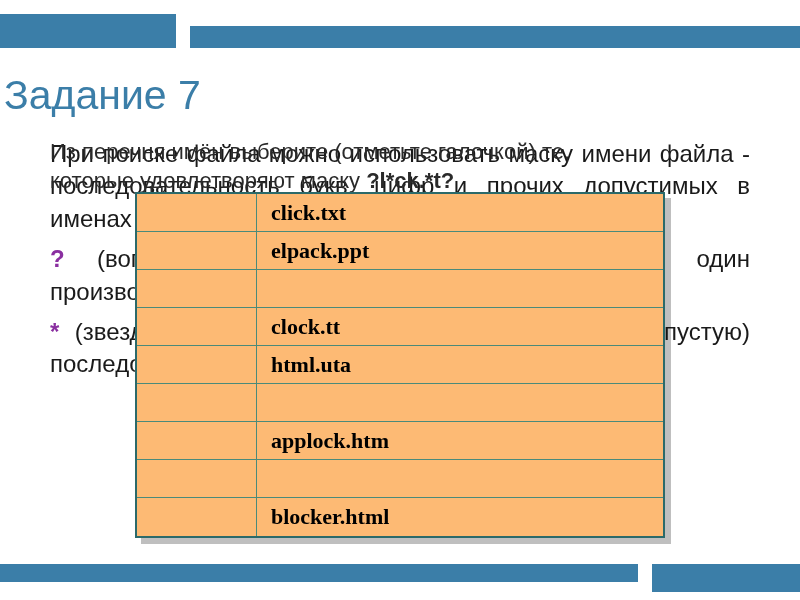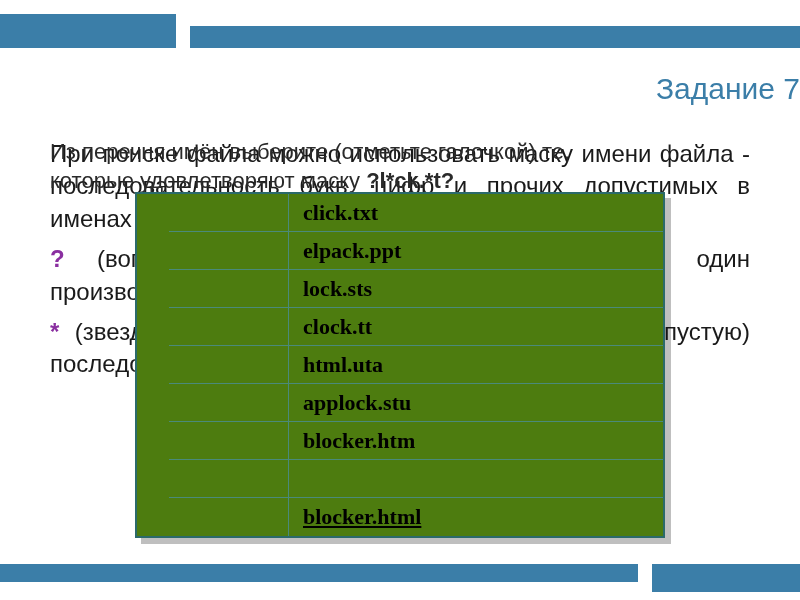--- a/index.html
+++ b/index.html
@@ -31,23 +31,23 @@
   }
   .ribbon .gap {
     position: absolute;
     top: 14px; left: 176px;
     width: 14px; height: 34px;
     background: #ffffff;
   }
 
   .title {
     position: absolute;
-    top: 72px; left: 10px; right: 0;
-    text-align: right;
-    font-size: 30px;
+    top: 72px; left: 4px; right: 0;
+    text-align: left;
+    font-size: 41px;
     color: #3b7ea8;
     font-weight: 400;
   }
 
   .body-text {
     position: absolute;
     top: 138px;
     left: 50px;
     right: 50px;
     color: #1a1a1a;
@@ -69,30 +69,29 @@
   }
   .overlay-text .mask { font-weight: bold; margin-top: 44px; }
 
   .filetable {
     position: absolute;
     top: 192px;
     left: 135px;
     width: 530px;
     border: 2px solid #2b6a6a;
     box-shadow: 6px 6px 0 rgba(0,0,0,0.25);
-    background: #4d7c0f;
-    padding-left: 32px;
+    background: #fdba74;
   }
   .filetable .row {
     height: 38px;
     border-bottom: 1px solid #4a8a7a;
     display: flex;
     align-items: center;
   }
-  .filetable .row:last-child { border-bottom: none; text-decoration: underline; }
+  .filetable .row:last-child { border-bottom: none; }
   .filetable .cell-left {
     width: 120px;
     height: 100%;
     border-right: 1px solid #4a8a7a;
   }
   .filetable .cell-right {
     flex: 1;
     padding-left: 14px;
     font-family: "Times New Roman", serif;
     font-size: 22px;
@@ -155,37 +154,35 @@
   <div class="row">
     <div class="cell-left"></div>
     <div class="cell-right">click.txt</div>
   </div>
   <div class="row">
     <div class="cell-left"></div>
     <div class="cell-right">elpack.ppt</div>
   </div>
   <div class="row">
     <div class="cell-left"></div>
-    <div class="cell-right">lock.sts</div>
   </div>
   <div class="row">
     <div class="cell-left"></div>
     <div class="cell-right">clock.tt</div>
   </div>
   <div class="row">
     <div class="cell-left"></div>
     <div class="cell-right">html.uta</div>
   </div>
   <div class="row">
     <div class="cell-left"></div>
-    <div class="cell-right">applock.stu</div>
   </div>
   <div class="row">
     <div class="cell-left"></div>
-    <div class="cell-right">blocker.htm</div>
+    <div class="cell-right">applock.htm</div>
   </div>
   <div class="row">
     <div class="cell-left"></div>
   </div>
   <div class="row">
     <div class="cell-left"></div>
     <div class="cell-right">blocker.html</div>
   </div>
 </div>
 

